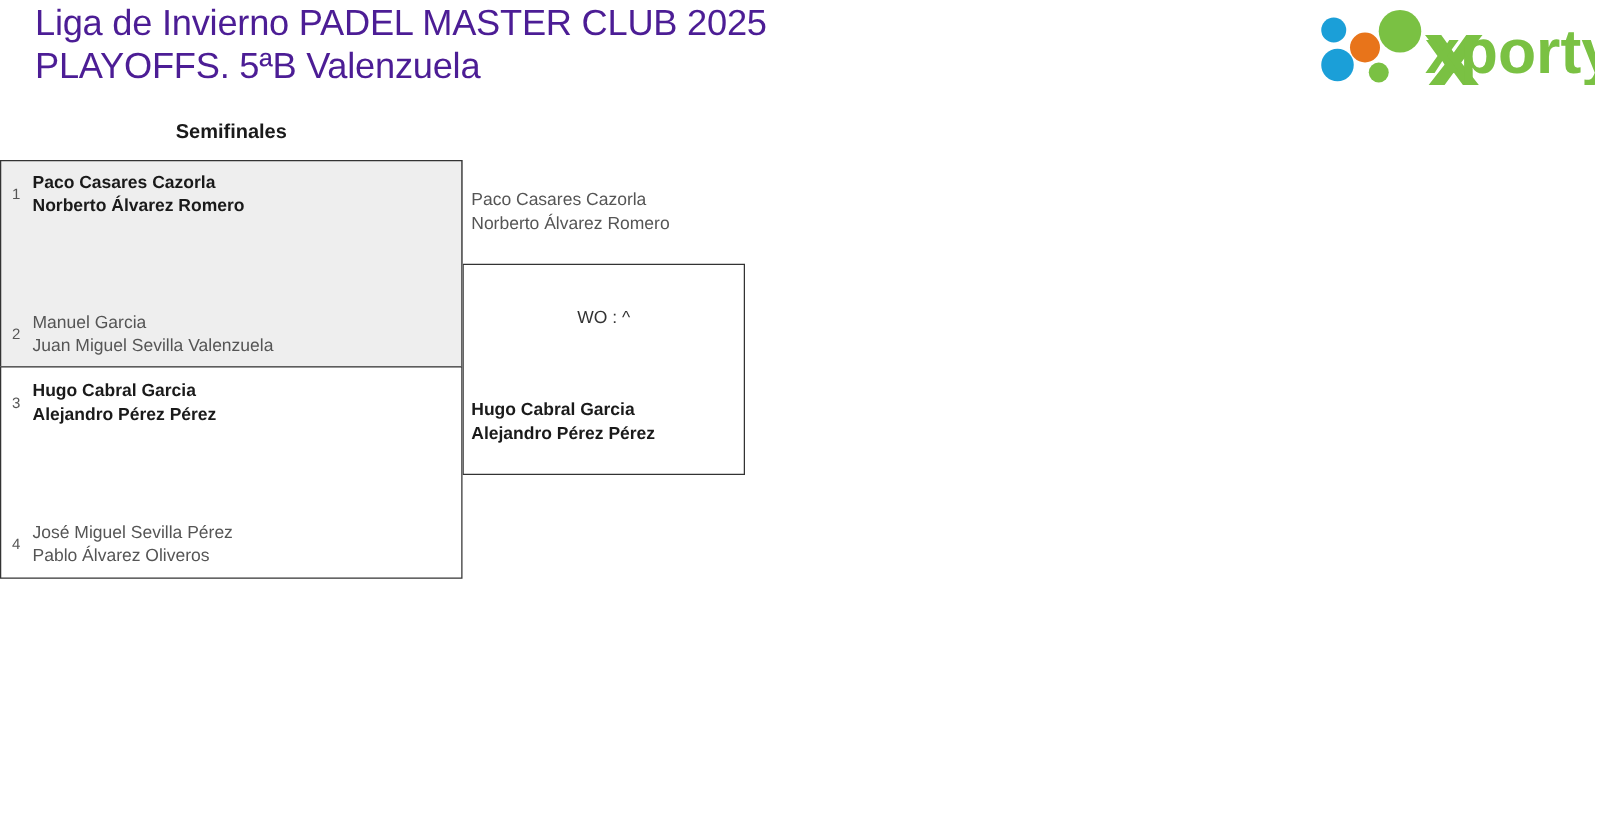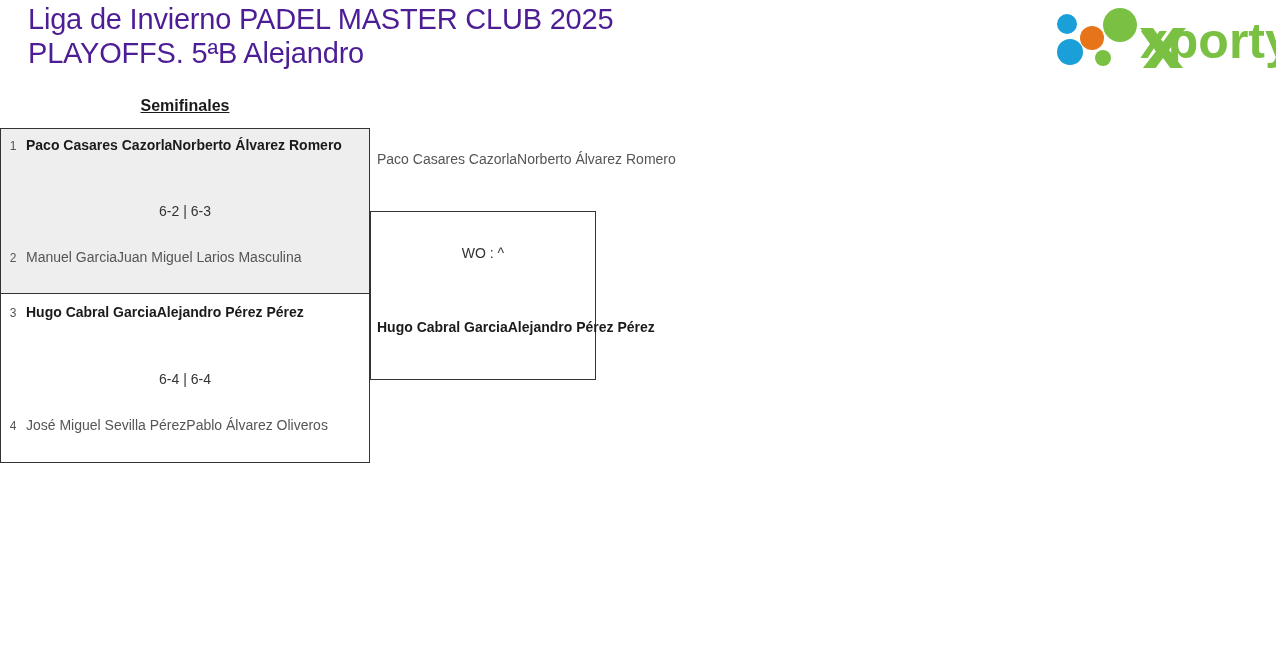--- a/index.html
+++ b/index.html
@@ -22,21 +22,21 @@
   
   .logo { position: absolute; left: 1048px; top: 6px; width: 228px; height: 62px; }
   .logo svg { display: block; }
 
   
   .round-header {
     position: absolute; top: 97px;
     font-size: 16px; font-weight: 700; color: #1a1a1a;
     text-align: center;
   }
-  .rh-semis { left: 60px; width: 250px; text-decoration: underline; }
+  .rh-semis { left: 60px; width: 250px; }
   .rh-final { left: 383px; width: 200px; }
 
   
   .match {
     position: absolute;
     border: 1px solid #333333;
     background: #ffffff;
   }
   .match.shaded { background: #eeeeee; }
 
@@ -51,21 +51,21 @@
   }
 
   
   .team {
     position: absolute; display: flex; align-items: center;
   }
   .seed {
     width: 26px; flex: 0 0 26px; text-align: center;
     font-size: 12px; color: #555555; font-weight: 400;
   }
-  .names { display: flex; flex-direction: row; }
+  .names { display: flex; flex-direction: column; }
   .name {
     font-size: 14px; line-height: 19px; white-space: pre;
   }
   .winner .name { color: #1a1a1a; font-weight: 700; }
   .loser  .name { color: #555555; font-weight: 400; }
 
   
   .t-s1a { left: 0px; top: 136px; }
   .t-s1b { left: 0px; top: 248px; }
   
@@ -85,21 +85,21 @@
   .sc-s2 { left: 26px; top: 371px; width: 318px; }
   .sc-f  { left: 377px; top: 245px; width: 212px; }
 </style>
 </head>
 <body>
 
 <div class="page">
 
   <div class="title">
     <span class="title-line">Liga de Invierno PADEL MASTER CLUB 2025</span>
-    <span class="title-line">PLAYOFFS. 5ªB Alejandro</span>
+    <span class="title-line">PLAYOFFS. 5ªB Valenzuela</span>
   </div>
 
   <div class="logo">
     <svg width="228" height="62" viewBox="0 0 228 62" xmlns="http://www.w3.org/2000/svg">
       <circle cx="19" cy="18" r="10" fill="#1b9fd8"></circle>
       <circle cx="22" cy="46" r="13" fill="#1b9fd8"></circle>
       <circle cx="44" cy="32" r="12" fill="#e8741a"></circle>
       <circle cx="55" cy="52" r="8" fill="#7ac143"></circle>
       <circle cx="72" cy="19" r="17" fill="#7ac143"></circle>
       <g fill="#7ac143">
@@ -114,38 +114,36 @@
   <div class="connector"></div>
 
   <div class="match m-semi1 shaded"></div>
   <div class="team t-s1a winner">
     <span class="seed">1</span>
     <span class="names">
       <span class="name">Paco Casares Cazorla</span>
       <span class="name">Norberto Álvarez Romero</span>
     </span>
   </div>
-  <div class="score sc-s1">6-2 | 6-3</div>
   <div class="team t-s1b loser">
     <span class="seed">2</span>
     <span class="names">
       <span class="name">Manuel Garcia</span>
-      <span class="name">Juan Miguel Larios Masculina</span>
+      <span class="name">Juan Miguel Sevilla Valenzuela</span>
     </span>
   </div>
 
   <div class="match m-semi2"></div>
   <div class="team t-s2a winner">
     <span class="seed">3</span>
     <span class="names">
       <span class="name">Hugo Cabral Garcia</span>
       <span class="name">Alejandro Pérez Pérez</span>
     </span>
   </div>
-  <div class="score sc-s2">6-4 | 6-4</div>
   <div class="team t-s2b loser">
     <span class="seed">4</span>
     <span class="names">
       <span class="name">José Miguel Sevilla Pérez</span>
       <span class="name">Pablo Álvarez Oliveros</span>
     </span>
   </div>
 
   <div class="match m-final"></div>
   <div class="team t-fa loser">

